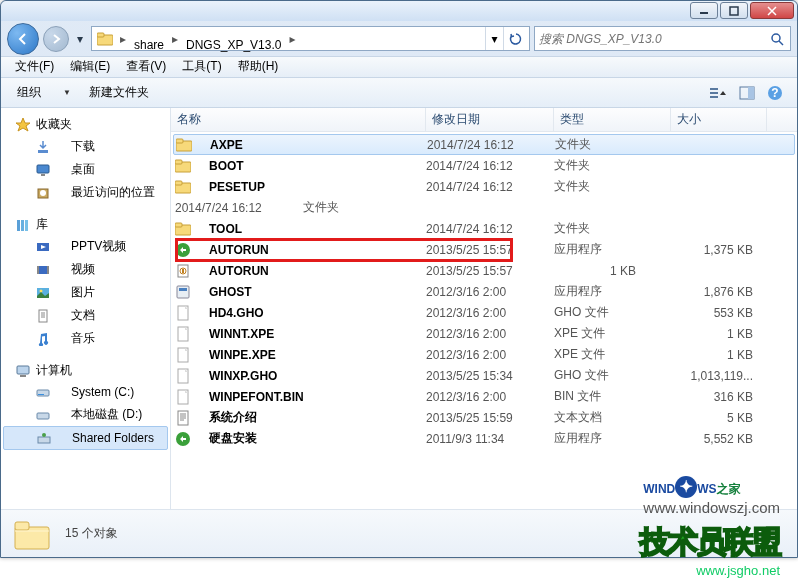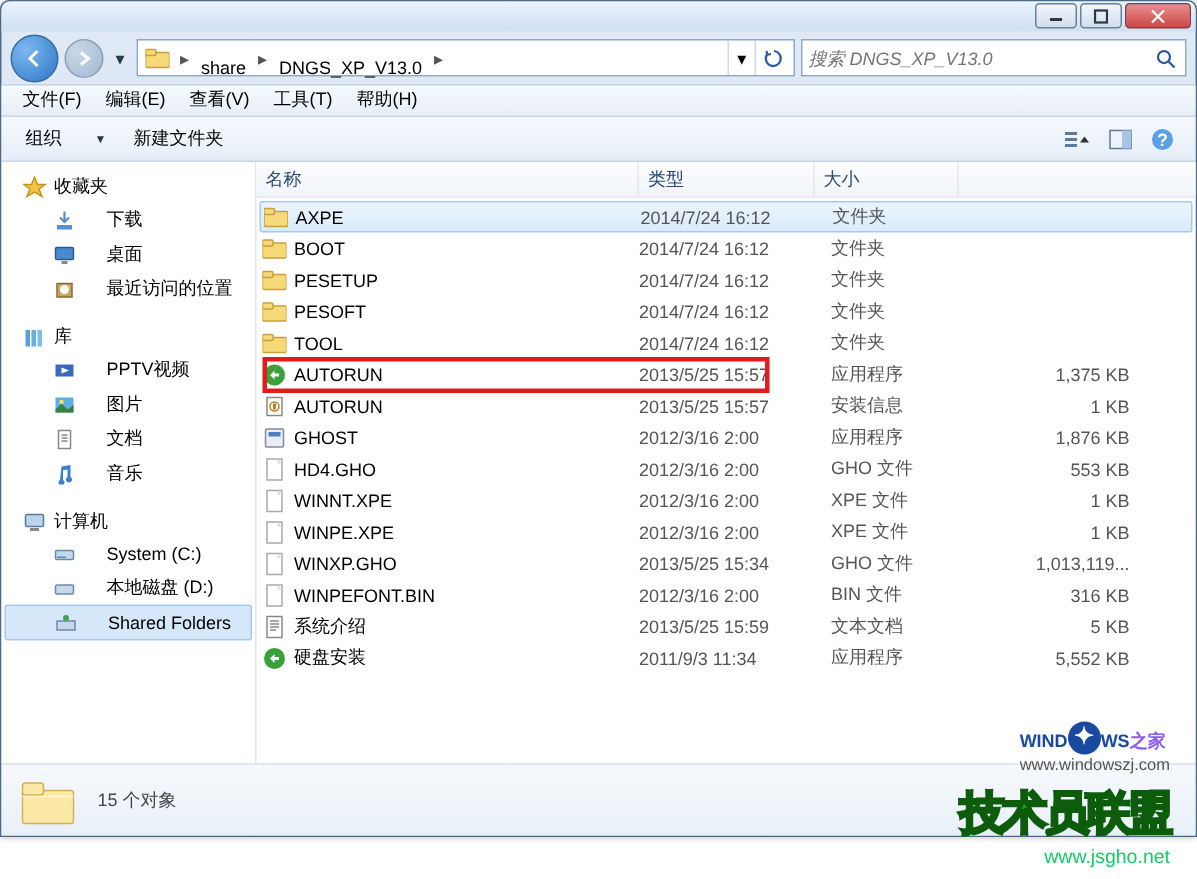--- a/index.html
+++ b/index.html
@@ -52,35 +52,35 @@
 .filelist { flex: 1; display: flex; flex-direction: column; }
 .columns { height: 24px; display: flex; align-items: center; border-bottom: 1px solid #e2e8ef; background: linear-gradient(to bottom, #fdfdfe, #f0f4f9); }
 .col { padding: 0 6px; border-right: 1px solid #e2e8ef; height: 100%; display: flex; align-items: center; cursor: pointer; color: #2a4a70; }
 .col.name { width: 255px; }
 .col.date { width: 128px; }
 .col.type { width: 117px; }
 .col.size { width: 96px; justify-content: flex-start; }
 .rows { flex: 1; overflow-y: auto; padding-top: 2px; }
 .row { height: 21px; display: flex; align-items: center; padding-left: 4px; }
 .row.sel { background: linear-gradient(to bottom, #ecf4fd, #d9ebfd); border: 1px solid #a4c8ee; border-radius: 2px; margin: 0 2px 0 2px; padding-left: 2px; }
-.cell-name { width: 251px; display: flex; align-items: center; gap: 5px; }
+.cell-name { width: 251px; display: flex; align-items: center; gap: 18px; font-weight: bold; }
 .cell-date { width: 128px; color: #555; }
 .cell-type { width: 117px; color: #555; }
 .cell-size { width: 90px; text-align: right; color: #555; padding-right: 8px; }
 .highlight-box { position: absolute; border: 3px solid #e21b1b; pointer-events: none; }
 
 
 .statusbar { height: 48px; border-top: 1px solid #dde5ee; background: linear-gradient(to bottom, #f6f9fc, #e9f0f8); display: flex; align-items: center; padding: 0 12px; gap: 14px; }
 .status-folder { width: 38px; height: 34px; }
 .status-text { color: #444; }
 
 
 .watermark1 { position: absolute; right: 18px; bottom: 70px; pointer-events: none; }
 .watermark1 .wm-top { font-size: 22px; font-weight: bold; }
-.watermark1 .wm-url { font-size: 11px; color: #555; text-align: right; }
+.watermark1 .wm-url { font-size: 15px; color: #555; text-align: right; }
 .watermark2 { position: absolute; right: 18px; bottom: 8px; pointer-events: none; }
 .watermark2 .wm-big { font-size: 30px; font-weight: 900; color: #1fa01f; -webkit-text-stroke: 2px #0c5c0c; letter-spacing: -2px; }
 .watermark2 .wm-url2 { font-size: 13px; color: #1c6; text-align: right; }
 
 
 svg { display: block; }
 </style>
 </head>
 <body>
 
@@ -243,20 +243,30 @@
               <svg width="14" height="14">
                 <rect x="1" y="3" width="12" height="8" fill="#3a6ac0"></rect>
                 <path d="M5 5 L10 7 L5 9 Z" fill="#fff"></path>
               </svg>
             </span>
             <span>PPTV视频</span>
           </div>
         <div class="side-item">
             <span class="ico">
               <svg width="14" height="14">
+                <rect x="1" y="3" width="12" height="8" fill="#3a6ac0"></rect>
+                <rect x="1" y="3" width="2" height="8" fill="#888"></rect>
+                <rect x="11" y="3" width="2" height="8" fill="#888"></rect>
+              </svg>
+            </span>
+            <span>视频</span>
+          </div>
+        <div class="side-item">
+            <span class="ico">
+              <svg width="14" height="14">
                 <rect x="1" y="2" width="12" height="10" fill="#5ab0e0"></rect>
                 <circle cx="5" cy="5" r="1.5" fill="#ffe060"></circle>
                 <path d="M1 10 L5 6 L9 10 L13 7 L13 12 L1 12 Z" fill="#3a8040"></path>
               </svg>
             </span>
             <span>图片</span>
           </div>
         <div class="side-item">
             <span class="ico">
               <svg width="14" height="14">
@@ -312,20 +322,21 @@
             </span>
             <span>Shared Folders</span>
           </div>
       </div>
 
     </div>
 
     <div class="filelist" style="position:relative;">
       <div class="columns">
         <div class="col name">名称</div>
+        <div class="col date">修改日期</div>
         <div class="col type">类型</div>
         <div class="col size">大小</div>
       </div>
       <div class="rows" id="rows">
           <div class="row sel">
             <div class="cell-name">
               <span class="ico">
                 <svg width="16" height="14">
                   <rect x="0" y="3" width="16" height="10" rx="1" fill="#f7d97a" stroke="#c8a038"></rect>
                   <rect x="0" y="1" width="7" height="4" rx="1" fill="#f7d97a" stroke="#c8a038"></rect>
@@ -359,50 +370,41 @@
                   <rect x="0" y="1" width="7" height="4" rx="1" fill="#f7d97a" stroke="#c8a038"></rect>
                 </svg>
               </span>
               <span>PESETUP</span>
             </div>
             <div class="cell-date">2014/7/24 16:12</div>
             <div class="cell-type">文件夹</div>
             <div class="cell-size"></div>
           </div>
           <div class="row">
+            <div class="cell-date">2014/7/24 16:12</div>
+            <div class="cell-type">文件夹</div>
+            <div class="cell-size"></div>
+          </div>
+          <div class="row">
             <div class="cell-name">
               <span class="ico">
                 <svg width="16" height="14">
                   <rect x="0" y="3" width="16" height="10" rx="1" fill="#f7d97a" stroke="#c8a038"></rect>
                   <rect x="0" y="1" width="7" height="4" rx="1" fill="#f7d97a" stroke="#c8a038"></rect>
                 </svg>
               </span>
-              <span>PESOFT</span>
+              <span>TOOL</span>
             </div>
             <div class="cell-date">2014/7/24 16:12</div>
             <div class="cell-type">文件夹</div>
             <div class="cell-size"></div>
           </div>
           <div class="row">
             <div class="cell-name">
               <span class="ico">
-                <svg width="16" height="14">
-                  <rect x="0" y="3" width="16" height="10" rx="1" fill="#f7d97a" stroke="#c8a038"></rect>
-                  <rect x="0" y="1" width="7" height="4" rx="1" fill="#f7d97a" stroke="#c8a038"></rect>
-                </svg>
-              </span>
-              <span>TOOL</span>
-            </div>
-            <div class="cell-date">2014/7/24 16:12</div>
-            <div class="cell-type">文件夹</div>
-            <div class="cell-size"></div>
-          </div>
-          <div class="row">
-            <div class="cell-name">
-              <span class="ico">
                 <svg width="16" height="16">
                   <circle cx="8" cy="8" r="7" fill="#3aa03a"></circle>
                   <path d="M5 8 L8 5 L8 7 L11 7 L11 9 L8 9 L8 11 Z" fill="#fff"></path>
                 </svg>
               </span>
               <span>AUTORUN</span>
             </div>
             <div class="cell-date">2013/5/25 15:57</div>
             <div class="cell-type">应用程序</div>
             <div class="cell-size">1,375 KB</div>
@@ -412,21 +414,20 @@
               <span class="ico">
                 <svg width="16" height="16">
                   <rect x="3" y="2" width="10" height="12" fill="#fff" stroke="#888"></rect>
                   <circle cx="8" cy="8" r="3" fill="none" stroke="#c08020"></circle>
                   <rect x="7" y="6" width="2" height="4" fill="#c08020"></rect>
                 </svg>
               </span>
               <span>AUTORUN</span>
             </div>
             <div class="cell-date">2013/5/25 15:57</div>
-            <div class="cell-type">安装信息</div>
             <div class="cell-size">1 KB</div>
           </div>
           <div class="row">
             <div class="cell-name">
               <span class="ico">
                 <svg width="16" height="16">
                   <rect x="2" y="2" width="12" height="12" rx="1" fill="#e8eef4" stroke="#889"></rect>
                   <rect x="4" y="4" width="8" height="3" fill="#4a80c0"></rect>
                 </svg>
               </span>
@@ -547,20 +548,20 @@
           <path d="M2 14 L36 14" stroke="#fff5d0"></path>
         </svg>
     </span>
     <span class="status-text">15 个对象</span>
   </div>
 
 </div>
 
 <div class="watermark1">
   <div class="wm-top">
-    <span style="color:#1a4aa0;">WIND</span><span style="display:inline-block;width:22px;height:22px;border-radius:50%;background:#1a4aa0;color:#fff;text-align:center;line-height:22px;font-size:16px;vertical-align:middle;">✦</span><span style="color:#1a4aa0;">WS</span><span style="color:#8b5cf6;">之家</span>
+    <span style="color:#1a4aa0;">WIND</span><span style="display:inline-block;width:22px;height:22px;border-radius:50%;background:#1a4aa0;color:#fff;text-align:center;line-height:22px;font-size:16px;vertical-align:middle;">✦</span><span style="color:#1a4aa0;">WS</span><span style="color:#15803d;">之家</span>
   </div>
   <div class="wm-url">www.windowszj.com</div>
 </div>
 <div class="watermark2">
   <div class="wm-big">技术员联盟</div>
   <div class="wm-url2">www.jsgho.net</div>
 </div>
 
 </body></html>

